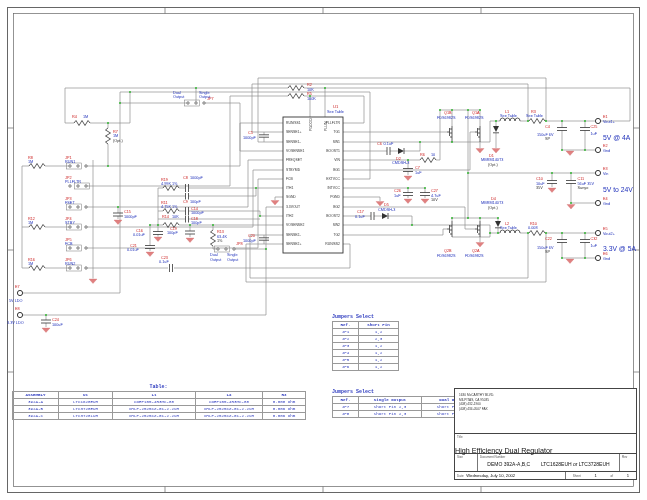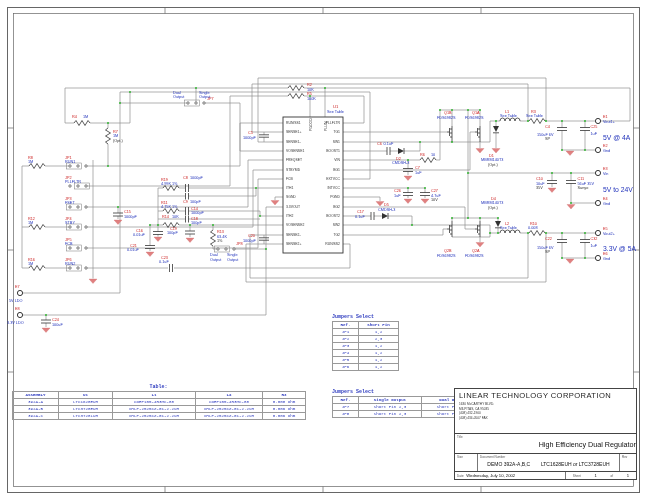--- a/index.html
+++ b/index.html
@@ -31,21 +31,21 @@
         overflow:hidden;white-space:nowrap;}
   th{font-weight:bold;}
 
   .tb{position:absolute;left:454px;top:388px;width:181px;height:90px;
       border:1.2px solid #444;background:#fff;display:flex;flex-direction:column;color:#222;}
   .tb-top{height:40px;padding:2px 4px;}
   .tb-company{font-size:7.6px;letter-spacing:0.4px;color:#222;}
   .tb-addr{font-size:3.2px;line-height:1.45;margin-top:2px;color:#333;}
   .tb-title-row{border-top:0.8px solid #444;height:19px;position:relative;}
   .tb-lbl{font-size:3px;color:#555;position:absolute;left:2px;top:1px;}
-  .tb-title-text{font-size:7.2px;text-align:right;margin-top:6px;color:#111;}
+  .tb-title-text{font-size:7.2px;text-align:left;margin-top:12px;color:#111;}
   .tb-doc-row{border-top:0.8px solid #444;height:17px;display:flex;}
   .tb-size{width:22px;border-right:0.5px solid #777;position:relative;}
   .tb-doc{flex:1;border-right:0.5px solid #777;position:relative;}
   .tb-rev{width:16px;position:relative;}
   .tb-docval{font-size:5px;margin-top:7px;display:flex;justify-content:space-around;padding:0 4px;color:#111;}
   .tb-date-row{border-top:0.8px solid #444;flex:1;display:flex;align-items:center;}
   .tb-date{flex:1;font-size:3px;color:#555;padding-left:2px;}
   .tb-date b{font-size:4.2px;font-weight:normal;color:#111;margin-left:2px;}
   .tb-sheet{width:70px;border-left:0.5px solid #777;font-size:3px;color:#555;height:100%;
             display:flex;align-items:center;justify-content:space-around;}
@@ -784,21 +784,20 @@
       <td>JP8</td>
       <td>Short Pin 2,3</td>
       <td>Short Pin 1,2</td>
     </tr>
   </tbody>
       </table>
 </div>
 
 <div class="tb">
   <div class="tb-top">
-    <div class="tb-company">LINEAR TECHNOLOGY CORPORATION</div>
     <div class="tb-addr">
       <div>1630 McCARTHY BLVD.</div>
       <div>MILPITAS, CA 95035</div>
       <div>(408) 432-1900</div>
       <div>(408) 434-0507 FAX</div>
     </div>
   </div>
   <div class="tb-title-row">
     <span class="tb-lbl">Title</span>
     <div class="tb-title-text">High Efficiency Dual Regulator</div>

